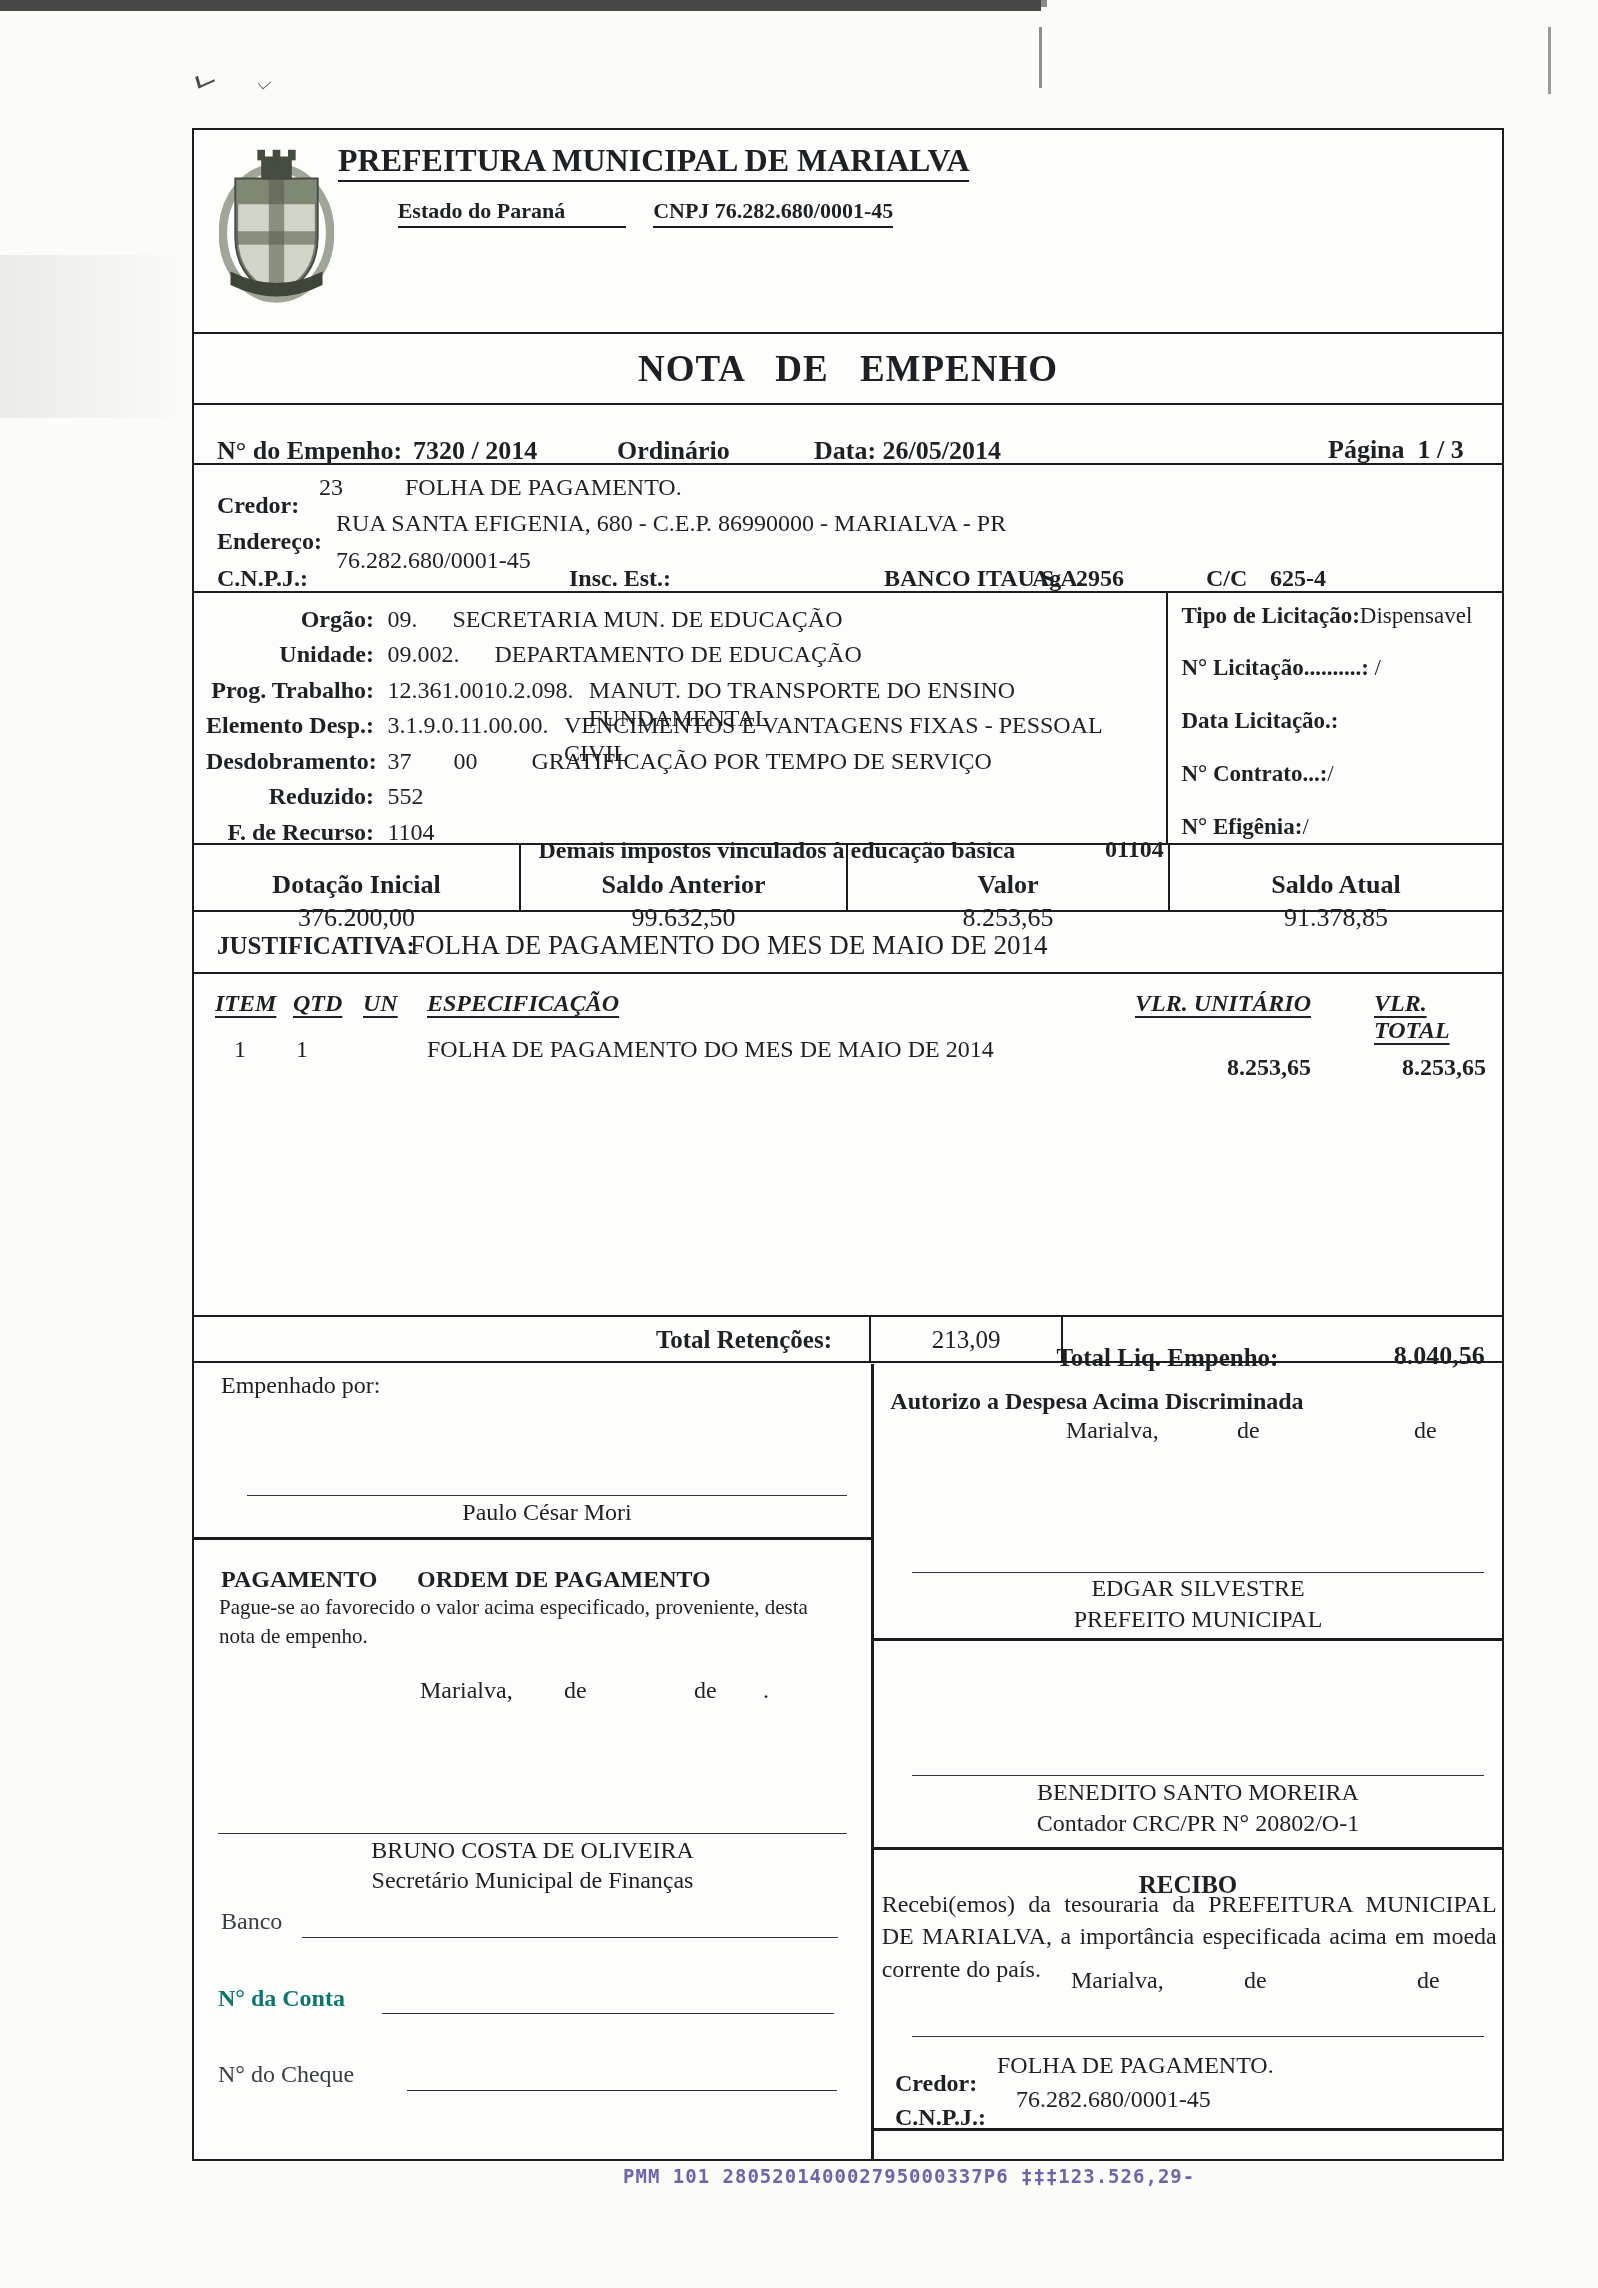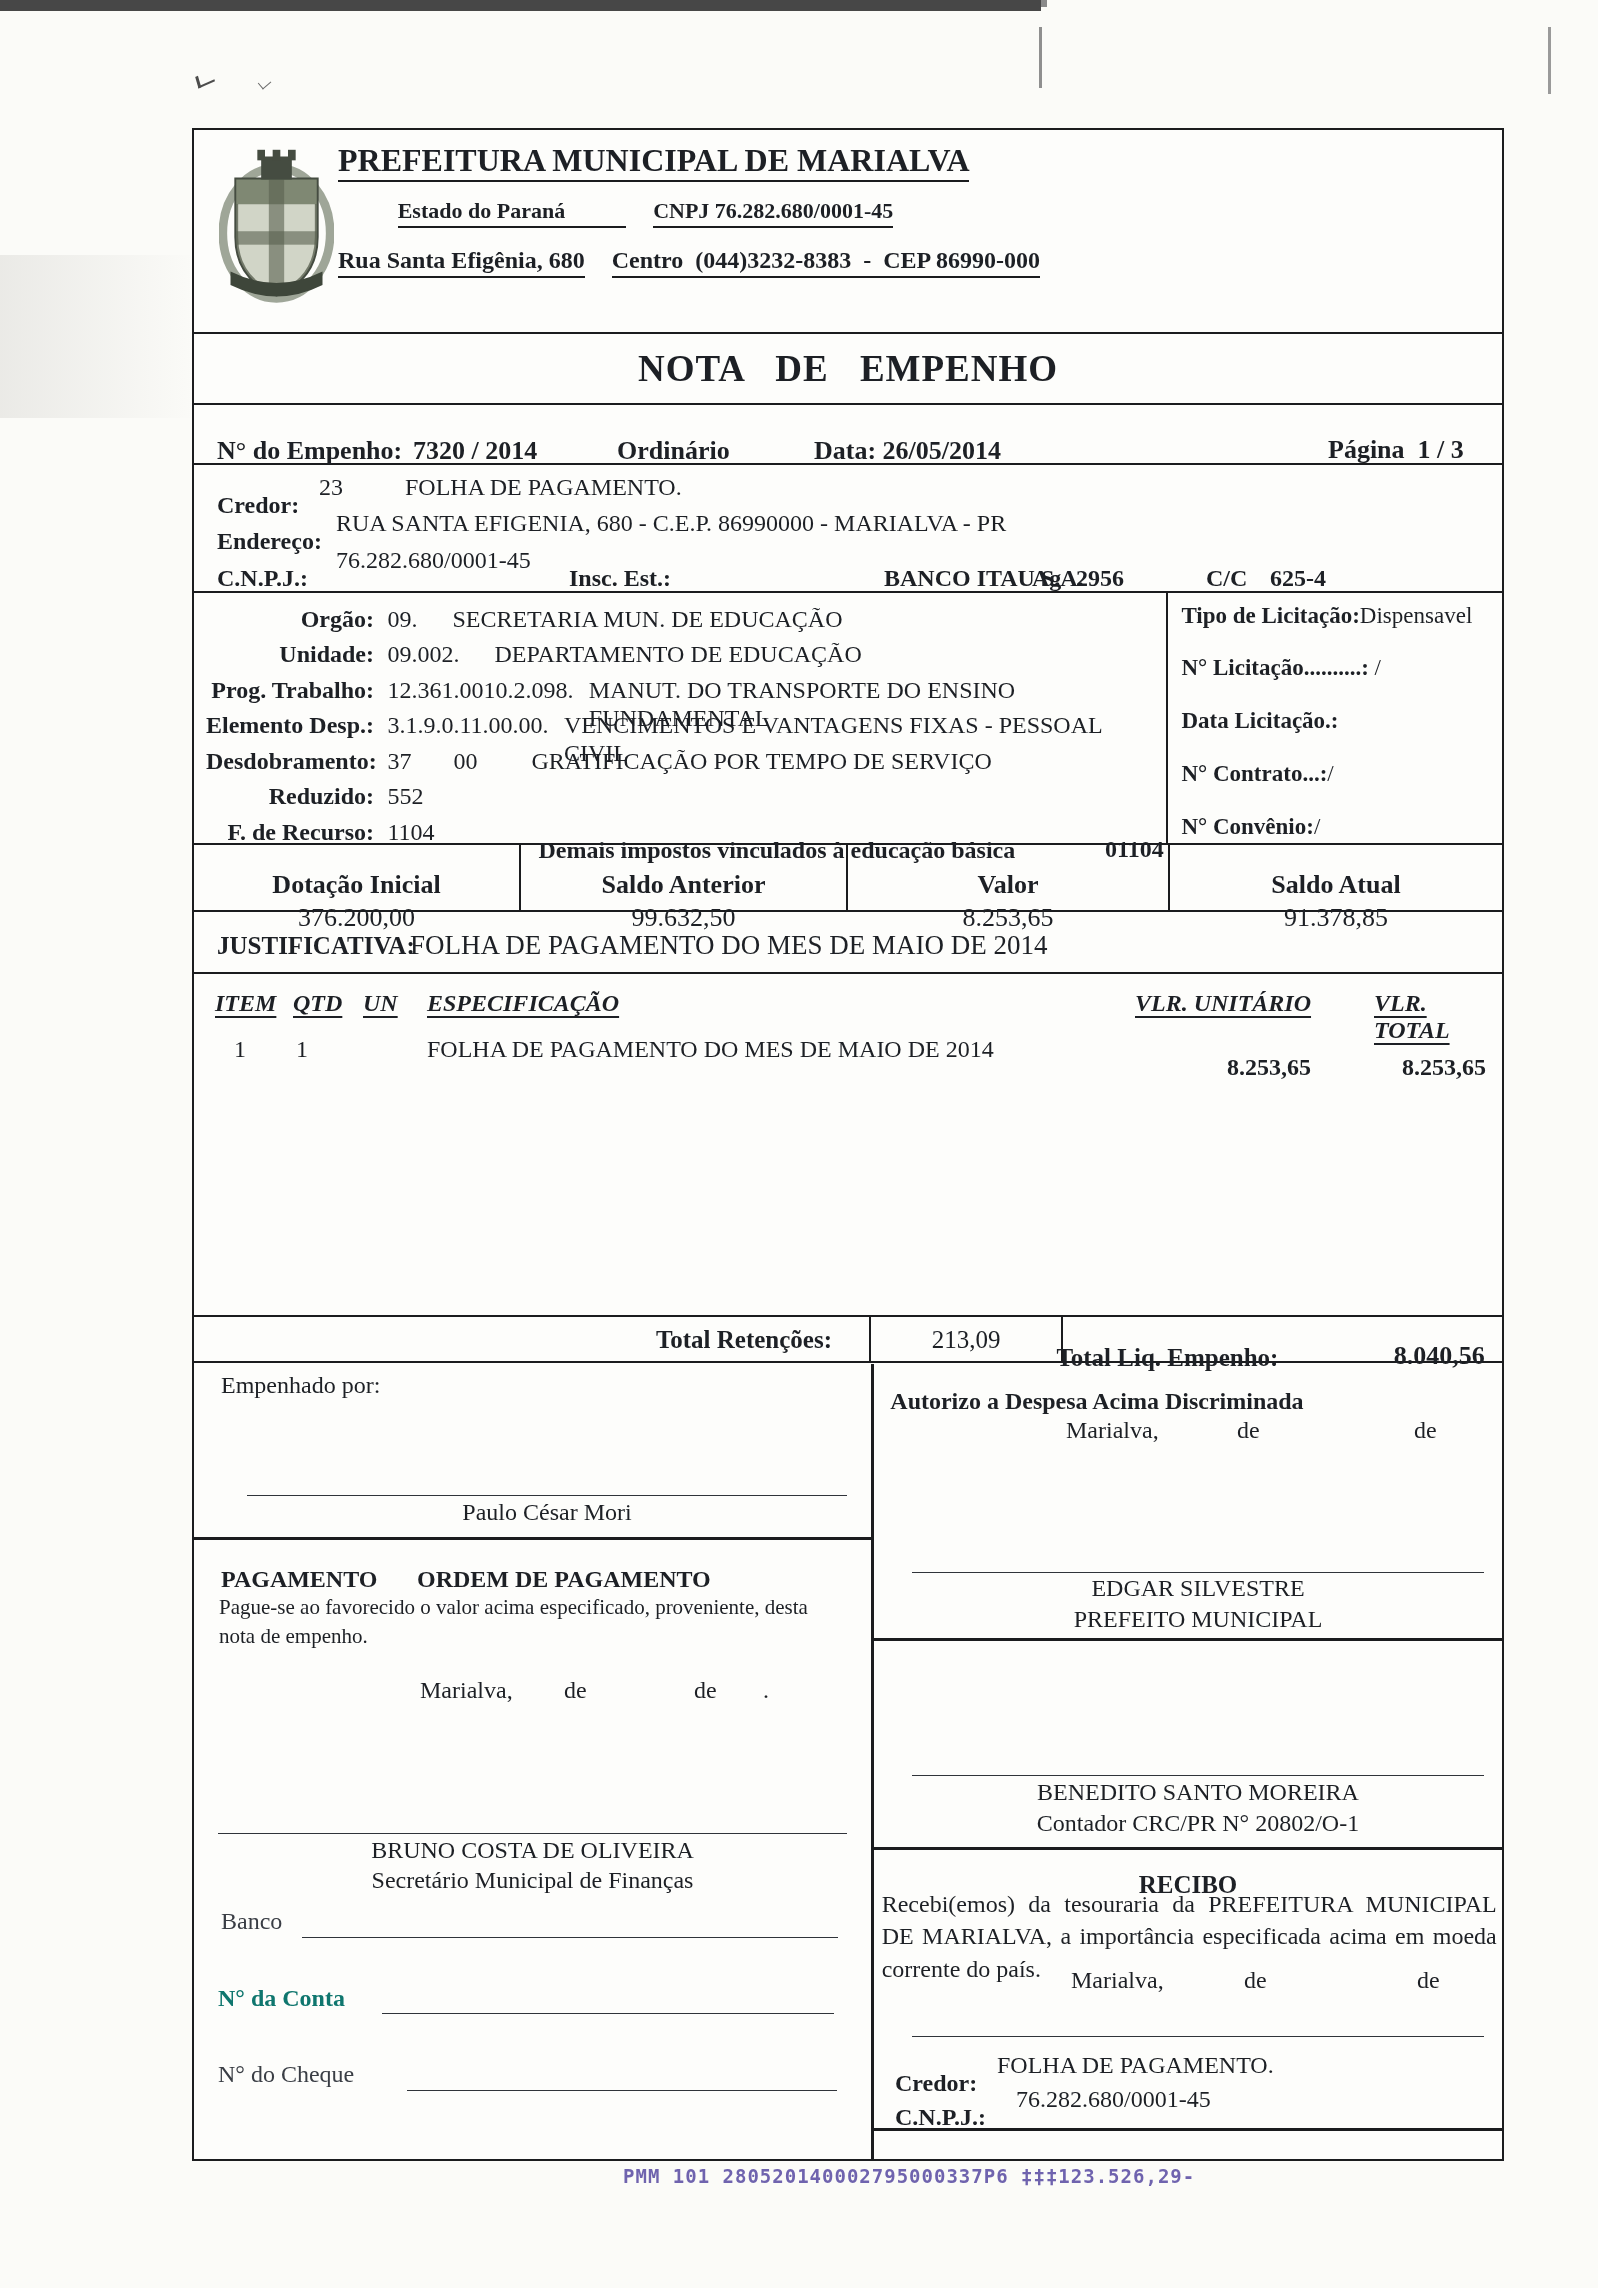--- a/index.html
+++ b/index.html
@@ -98,23 +98,20 @@
         <rect x="56" y="5" width="8" height="11" fill="#454c41"></rect>
         <rect x="72" y="5" width="8" height="11" fill="#454c41"></rect>
         <path d="M12 132 Q60 156 108 132 L108 146 Q60 170 12 146 Z" fill="#3e463a"></path>
       </svg>
     </div>
     <div class="ab htext">
       <div class="h-title">PREFEITURA MUNICIPAL DE MARIALVA</div>
       <div class="h-line2">
         <span class="u padr">Estado do Paraná</span><span class="u gapl">CNPJ 76.282.680/0001-45</span>
       </div>
-      <div class="h-line3">
-        <span class="u">Rua Santa Efigênia, 680</span><span class="u gapl"><span>Centro</span>&nbsp;&nbsp;<span>(044)3232-8383</span>&nbsp;&nbsp;<span>-</span>&nbsp;&nbsp;<span>CEP 86990-000</span></span>
-      </div>
     </div>
   </div>
 
   <div class="sec sec-doctitle">
     <div class="doc-title">NOTA DE EMPENHO</div>
   </div>
 
   <div class="sec sec-empenho f27">
     <span class="ab b" style="left:23px;top:13.4px;">N° do Empenho:</span>
     <span class="ab b" style="left:219px;top:13.4px;">7320 / 2014</span>
@@ -175,21 +172,21 @@
       <span class="orc-code">1104</span>
       <span class="b" style="margin-left:104px;">Demais impostos vinculados à educação básica</span>
     </div>
     <span class="ab b f25" style="left:911px;top:225px;">01104</span>
 
     <div class="lic-col">
       <div class="lic-row" style="top:9.6px;"><span class="b">Tipo de Licitação:</span><span>Dispensavel</span></div>
       <div class="lic-row" style="top:62px;"><span class="b">N° Licitação..........:</span><span> /</span></div>
       <div class="lic-row" style="top:115px;"><span class="b">Data Licitação.:</span><span></span></div>
       <div class="lic-row" style="top:168px;"><span class="b">N° Contrato...:</span><span>/</span></div>
-      <div class="lic-row" style="top:221px;"><span class="b">N° Convênio:</span><span>/</span></div>
+      <div class="lic-row" style="top:221px;"><span class="b">N° Efigênia:</span><span>/</span></div>
     </div>
   </div>
 
   <div class="sec sec-dot">
     <div class="dot-cell" style="width:327px;">
       <div class="b">Dotação Inicial</div>
       <div class="dot-val">376.200,00</div>
     </div>
     <div class="dot-cell" style="width:327px;">
       <div class="b">Saldo Anterior</div>

